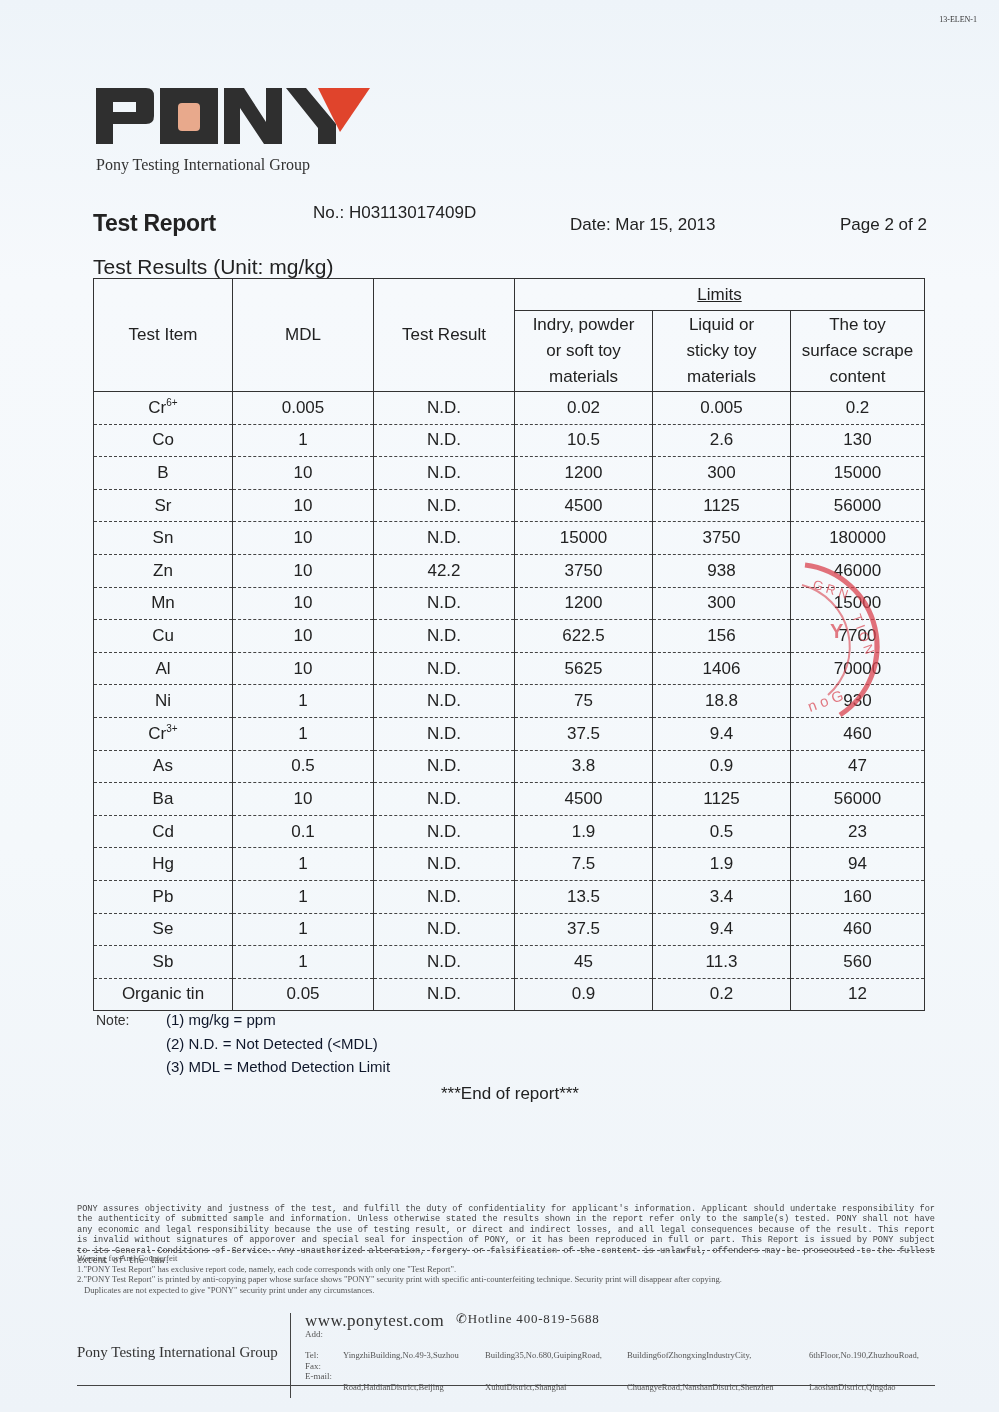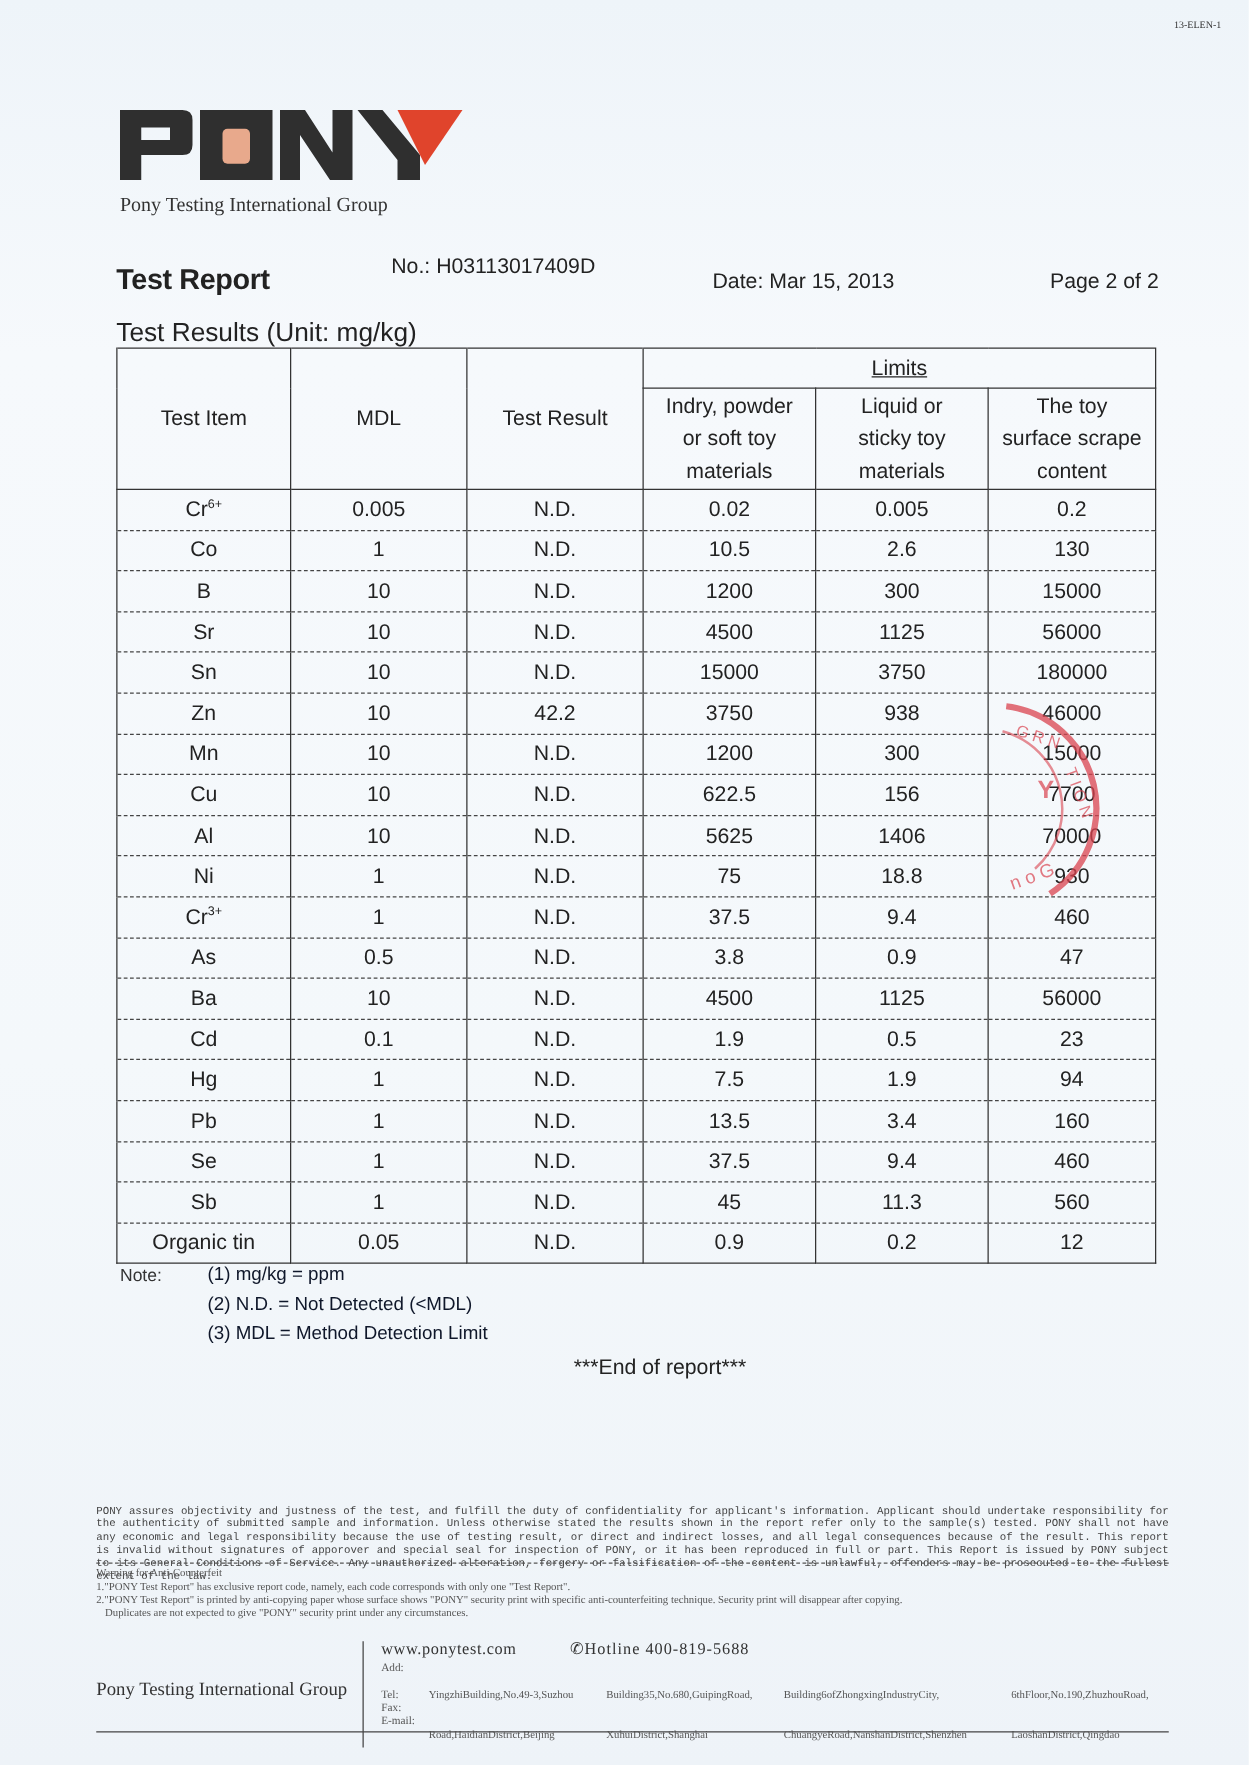--- a/index.html
+++ b/index.html
@@ -40,32 +40,32 @@
   tbody tr td { height:31.6px; border-bottom:1.5px dashed #444; }
   tbody tr:last-child td { border-bottom:1.5px solid #333; }
   sup { font-size:10px; }
 
   
   .stamp { left:790px; top:540px; width:150px; height:190px; pointer-events:none; }
 
   
   .note-label { left:96px; top:1012px; font-size:14px; color:#333; }
   .note-item { left:166px; font-size:15px; color:#0f172a; }
-  .end { left:459px; top:1084px; font-size:17px;text-align:center; }
+  .end { left:441px; top:1084px; font-size:17px;text-align:center; }
 
   
   .disc { left:77px; top:1204px; width:858px; font-family:Liberation Mono, monospace; font-size:8.6px; line-height:10.4px; color:#444; text-align:justify; }
   .disc-rule { left:77px; top:1250px; width:858px; border-top:1px dashed #555; }
   .warn { left:77px; top:1253px; width:858px; font-family:"Liberation Serif", serif; font-size:8.6px; line-height:10.5px; color:#555; }
 
   
   .foot-company { left:77px; top:1344px; font-family:"Liberation Serif", serif; font-size:15px; color:#333; }
   .foot-vrule { left:290px; top:1313px; height:85px; border-left:1.5px solid #444; }
   .foot-hrule { left:77px; top:1385px; width:858px; border-top:1.5px solid #444; }
-  .foot-web { left:305px; top:1311px; font-family:"Liberation Serif", serif; font-size:13px; letter-spacing:0.5px; color:#333; }
+  .foot-web { left:305px; top:1311px; font-family:"Liberation Serif", serif; font-size:17px; letter-spacing:0.5px; color:#333; }
   .foot-hot { left:456px; top:1311px; font-family:"Liberation Serif", serif; font-size:13px; letter-spacing:0.8px; color:#333; }
   .foot-labels { left:305px; top:1329px; font-family:"Liberation Serif", serif; font-size:9px; line-height:10.5px; color:#555; }
   .foot-col { top:1329px; font-family:"Liberation Serif", serif; font-size:8.6px; line-height:10.5px; color:#555; white-space:pre; }
 </style>
 </head>
 <body>
 
 <div class="abs doc-code">13-ELEN-1</div>
 
 <div class="abs logo">

